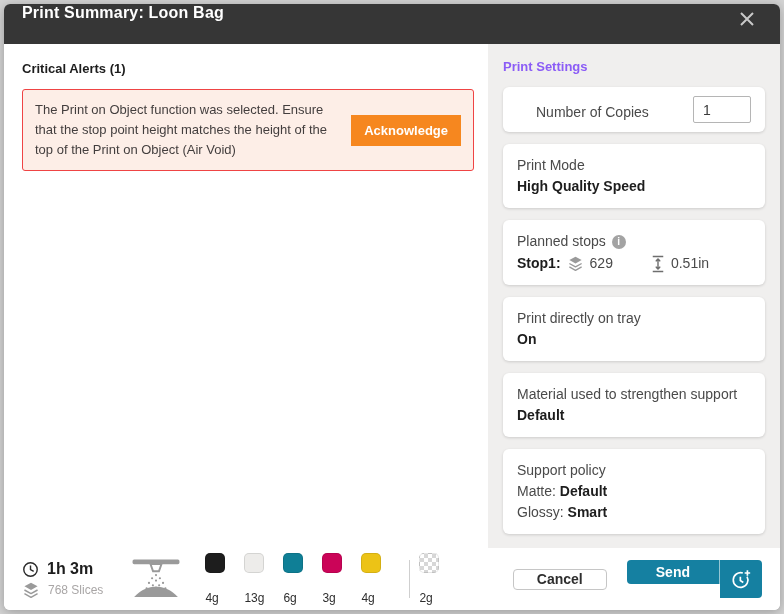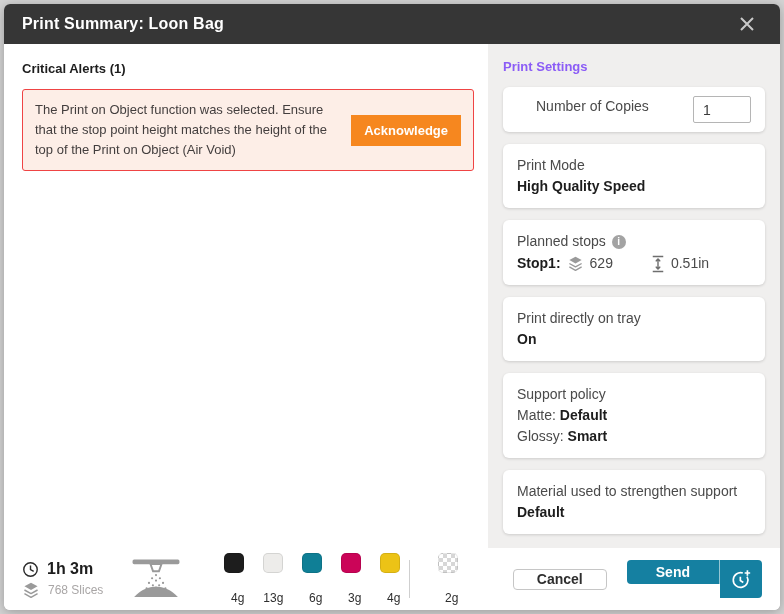--- a/index.html
+++ b/index.html
@@ -19,21 +19,20 @@
     display: flex;
     flex-direction: column;
     box-shadow: 0 2px 12px rgba(0,0,0,.28);
   }
   
   .header {
     height: 40px;
     flex: 0 0 40px;
     background: #363636;
     display: flex;
-    align-items: center;
     padding: 0 18px;
   }
   .header .title {
     color: #ffffff;
     font-size: 16px;
     font-weight: bold;
     letter-spacing: .2px;
   }
   .close-btn {
     margin-left: auto;
@@ -100,21 +99,21 @@
     box-shadow: 0 1px 3px rgba(0,0,0,.15);
     padding: 11px 14px;
     margin-bottom: 12px;
     font-size: 14px;
     color: #4a4a4a;
     line-height: 1.5;
   }
   .card .value { font-weight: bold; color: #1d1d1d; }
   .card-copies {
     display: flex;
-    align-items: flex-start;
+    align-items: flex-end;
     justify-content: space-between;
     padding-top: 9px; padding-bottom: 9px; padding-left: 33px;
   }
   .copies-input {
     width: 58px; height: 27px;
     border: 1px solid #b5b5b5;
     border-radius: 2px;
     font-family: inherit;
     font-size: 14px;
     color: #3a3a3a;
@@ -154,21 +153,21 @@
   .stats { display: flex; flex-direction: column; gap: 4px; }
   .stat-row { display: flex; align-items: center; gap: 8px; }
   .time-text { font-size: 16px; font-weight: bold; color: #1d1d1d; }
   .slices-text { font-size: 12px; color: #a9a6a6; }
   .printhead-icon { margin: 0 24px 0 28px; }
   .materials { display: flex; align-items: flex-start; }
   .material-col {
     width: 39px;
     display: flex;
     flex-direction: column;
-    align-items: flex-end;
+    align-items: flex-start;
     gap: 18px;
   }
   .swatch {
     width: 20px; height: 20px;
     border-radius: 5px;
     border: 1px solid rgba(0,0,0,.10);
   }
   .swatch.checker {
     background-image:
       linear-gradient(45deg,#d7d7d7 25%,transparent 25%,transparent 75%,#d7d7d7 75%),
@@ -282,28 +281,28 @@
           <span>0.51in</span>
         </div>
       </div>
 
       <div class="card">
         <div>Print directly on tray</div>
         <div class="value">On</div>
       </div>
 
       <div class="card">
+        <div>Material used to strengthen support</div>
+        <div class="value">Default</div>
+      </div>
+
+      <div class="card">
         <div>Support policy</div>
         <div><span>Matte:</span> <span class="value">Default</span></div>
         <div><span>Glossy:</span> <span class="value">Smart</span></div>
-      </div>
-
-      <div class="card">
-        <div>Material used to strengthen support</div>
-        <div class="value">Default</div>
       </div>
     </div>
   </div>
 
   <div class="footer">
 
     <div class="stats">
       <div class="stat-row">
         <span class="icon">
           <svg width="17" height="17" viewBox="0 0 24 24" fill="none" stroke="#2b2b2b" stroke-width="2">

